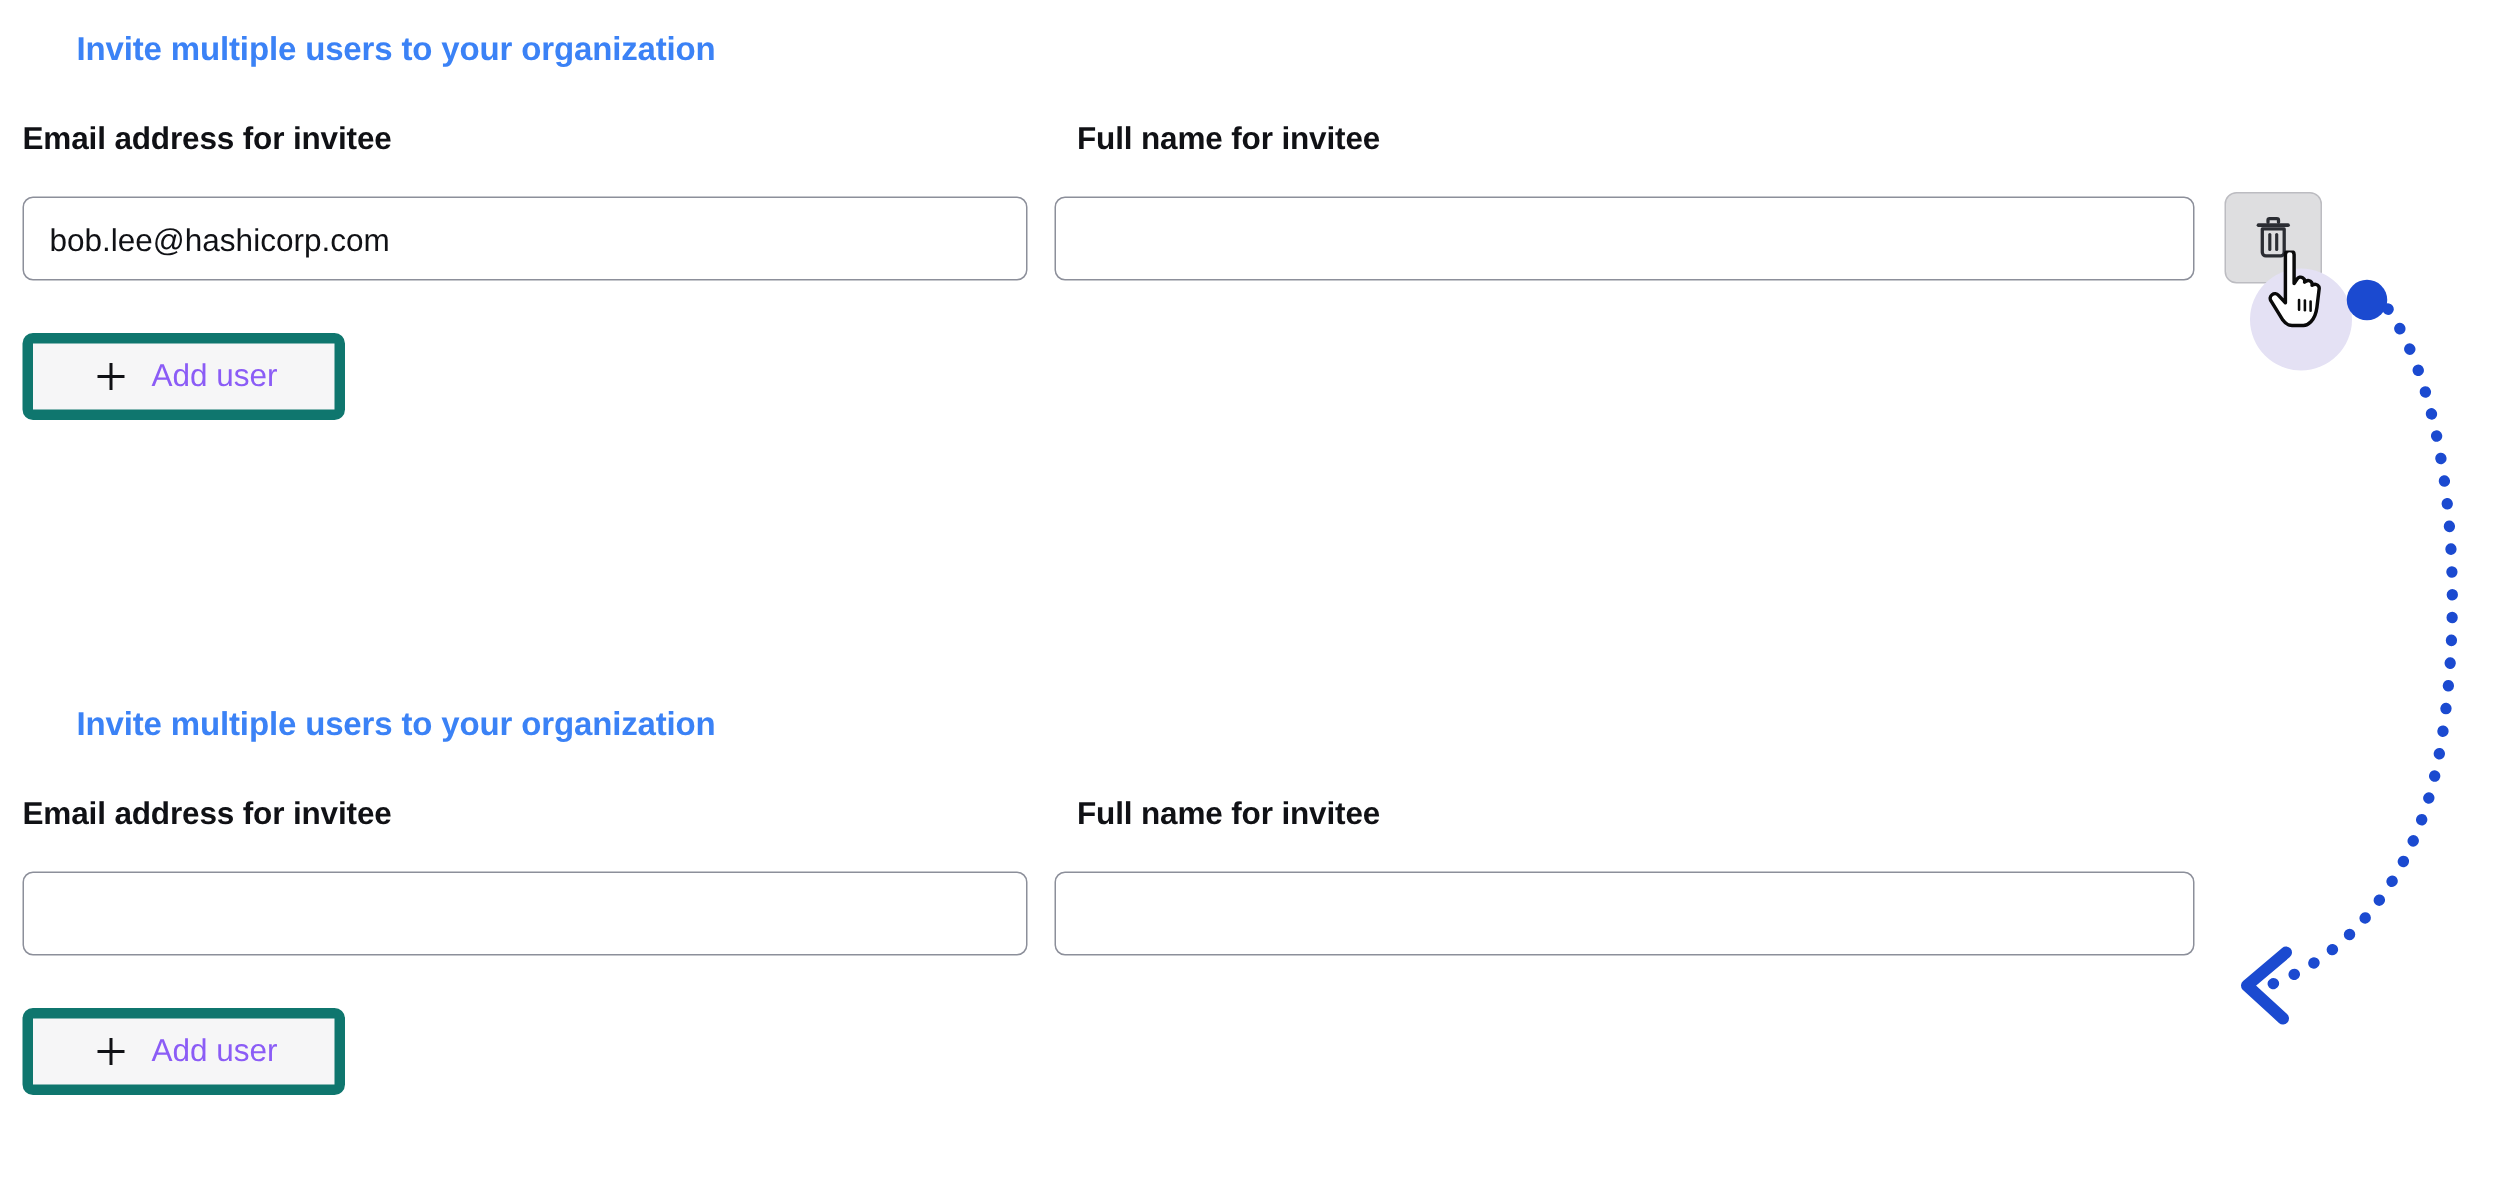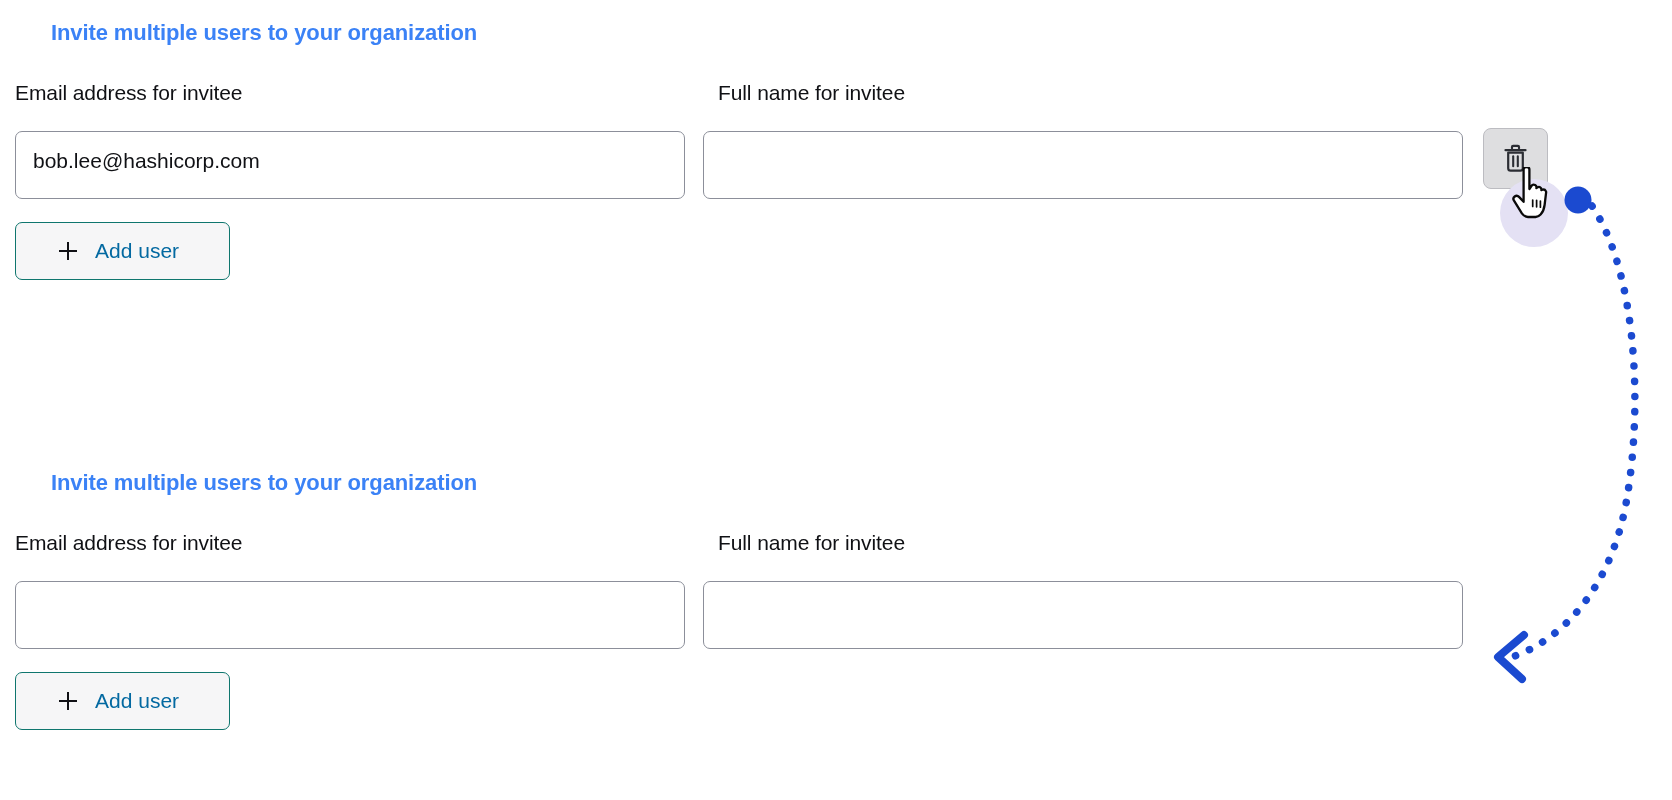--- a/index.html
+++ b/index.html
@@ -42,32 +42,32 @@
     letter-spacing: -0.1px;
     color: #3b82f6;
     white-space: nowrap;
     margin-left: 36px;
   }
 
   .field-label {
     position: absolute;
     top: 81px;
     font-size: 21px;
-    font-weight: normal;
+    font-weight: bold;
     letter-spacing: -0.1px;
     color: #101115;
     white-space: nowrap;
   }
   .label-email { left: 15px; }
   .label-name  { left: 718px; }
 
   .text-input {
     position: absolute;
     top: 131px;
-    height: 68px;
+    height: 56px;
     background: #ffffff;
     border: 1px solid #8c8f9a;
     border-radius: 7px;
     font-family: "Liberation Sans", sans-serif;
     font-size: 21px;
     color: #101115;
     padding: 0 17px;
     line-height: 58px;
     white-space: nowrap;
     overflow: hidden;
@@ -77,29 +77,29 @@
   .input-name  { left: 703px; width: 760px; }
   .text-input:empty::before { content: ""; }
 
   .add-user-button {
     position: absolute;
     left: 15px;
     top: 222px;
     width: 215px;
     height: 58px;
     background: #f6f6f7;
-    border: 1px solid #0f766e;
+    border: 7px solid #0f766e;
     border-radius: 7px;
     display: flex;
     align-items: center;
     gap: 18px;
     padding-left: 43px;
     font-family: "Liberation Sans", sans-serif;
     font-size: 21px;
-    color: #0369a1;
+    color: #8b5cf6;
     cursor: pointer;
     white-space: nowrap;
   }
   .plus-icon {
     display: inline-block;
     width: 18px;
     height: 18px;
     position: relative;
     flex: 0 0 auto;
   }

